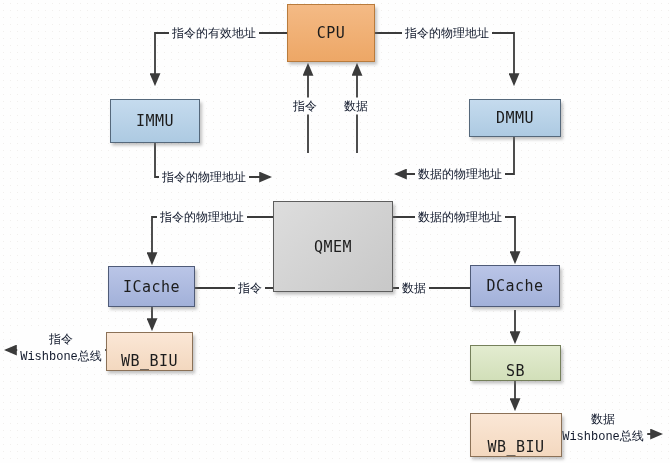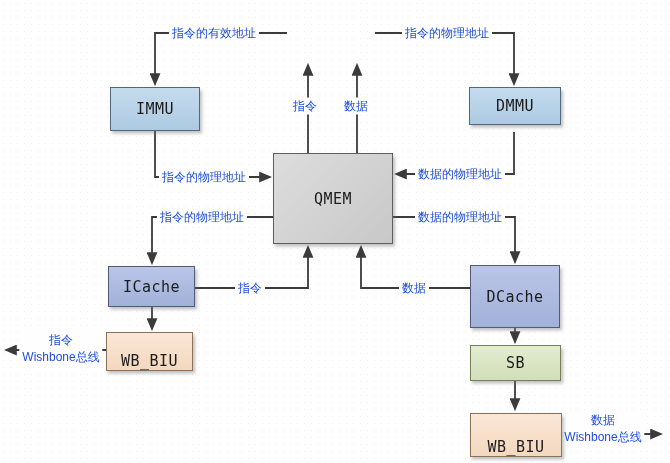--- a/index.html
+++ b/index.html
@@ -12,30 +12,30 @@
   }
   svg.wires{position:absolute;left:0;top:0;z-index:1;}
   .node{
     position:absolute;z-index:3;display:flex;align-items:center;justify-content:center;
     border:1.5px solid #555;box-sizing:border-box;
     box-shadow:2px 2.5px 3px rgba(120,120,120,.45);
     font-family:"DejaVu Sans Mono","Liberation Mono",monospace;
     font-size:15px;color:#1c1c1c;letter-spacing:.5px;white-space:nowrap;
   }
   .cpu  {background:linear-gradient(180deg,#f4ba85,#eda766);border-color:#b97b3c;}
-  .mmu  {background:linear-gradient(180deg,#c5dbee,#adcae2);border-color:#55687b;}
-  .qmem {background:linear-gradient(135deg,#dddddd,#c8c8c8);border-color:#5e5e5e;}
+  .mmu  {background:linear-gradient(180deg,#c5dbee,#adcae2);border-color:#55687b;margin-top:12px;}
+  .qmem {background:linear-gradient(135deg,#dddddd,#c8c8c8);border-color:#5e5e5e;margin-top:48px;}
   .cache{background:linear-gradient(180deg,#bac5e7,#a2b1d9);border-color:#4f5b78;justify-content:center;}
   .wb   {background:linear-gradient(180deg,#fbe7d6,#f3d8bf);border-color:#8b7157;align-items:flex-end;}
-  .sb   {background:linear-gradient(180deg,#e3ecd0,#d2dfb9);border-color:#75805b;}
+  .sb   {background:linear-gradient(180deg,#e3ecd0,#d2dfb9);border-color:#75805b;align-items:flex-end;}
   .elabel{
     position:absolute;z-index:2;transform:translate(-50%,-50%);
     background:#fefefe;padding:0 3px;white-space:nowrap;
-    font-family:Liberation Sans, sans-serif;
-    font-size:12px;color:#1d4ed8;
+    font-family:Liberation Mono, monospace;
+    font-size:12px;color:#0f172a;
   }
   .elabel.two{line-height:17px;text-align:center;}
 </style>
 </head>
 <body>
 
 <div class="canvas">
 
   <svg class="wires" width="670" height="463" viewBox="0 0 670 463">
     <defs>
@@ -75,33 +75,36 @@
 
   <div class="elabel two" style="left:61px;top:349px">
     <div>指令</div>
     <div>Wishbone总线</div>
   </div>
   <div class="elabel two" style="left:603px;top:429px">
     <div>数据</div>
     <div>Wishbone总线</div>
   </div>
 
+  <div class="node cpu" style="left:287px;top:4px;width:88px;height:58px">
+      <span>CPU</span>
+    </div>
   <div class="node mmu" style="left:110px;top:87px;width:90px;height:44px">
       <span>IMMU</span>
     </div>
   <div class="node mmu" style="left:469px;top:87px;width:92px;height:38px">
       <span>DMMU</span>
     </div>
   <div class="node qmem" style="left:273px;top:153px;width:120px;height:91px">
       <span>QMEM</span>
     </div>
   <div class="node cache" style="left:108px;top:266px;width:87px;height:41px">
       <span>ICache</span>
     </div>
-  <div class="node cache" style="left:470px;top:265px;width:90px;height:63px">
+  <div class="node cache" style="left:470px;top:265px;width:90px;height:42px">
       <span>DCache</span>
     </div>
   <div class="node wb" style="left:106px;top:332px;width:87px;height:39px">
       <span>WB_BIU</span>
     </div>
   <div class="node sb" style="left:470px;top:345px;width:91px;height:36px">
       <span>SB</span>
     </div>
   <div class="node wb" style="left:470px;top:413px;width:92px;height:44px">
       <span>WB_BIU</span>

